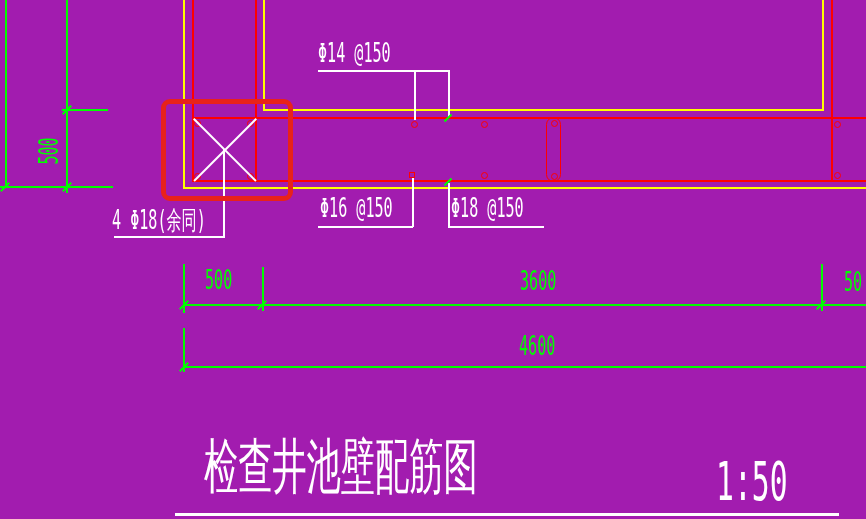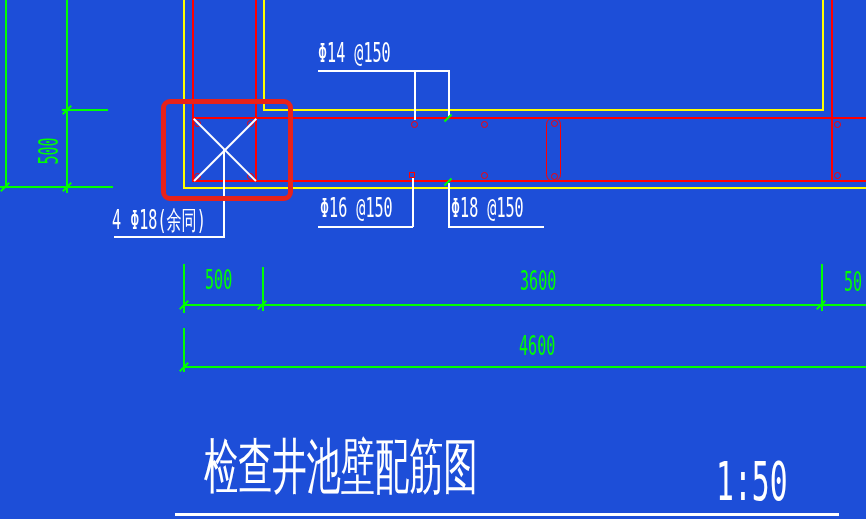--- a/index.html
+++ b/index.html
@@ -1,17 +1,17 @@
 <!DOCTYPE html>
 <html><head>
 <meta charset="utf-8">
 <style>
   html,body{margin:0;padding:0;background:#000;}
   #canvas{
-    position:relative;width:866px;height:519px;background:#1d4ed8;
+    position:relative;width:866px;height:519px;background:#a21caf;
     overflow:hidden;font-family:"DejaVu Sans Mono","Liberation Mono",monospace;
   }
   .ln{position:absolute;}
   .yl{background:#ffff00;}
   .rl{background:#ff0000;}
   .gl{background:#00ff00;}
   .wl{background:#ffffff;}
   .circ{position:absolute;width:7px;height:7px;border:1.5px solid #ff0000;border-radius:50%;box-sizing:border-box;background:transparent;}
   .sq{position:absolute;width:6px;height:6px;border:1.5px solid #ff0000;box-sizing:border-box;background:transparent;}
   .stirrup{position:absolute;border:1.5px solid #ff0000;border-radius:8px;box-sizing:border-box;background:transparent;}

